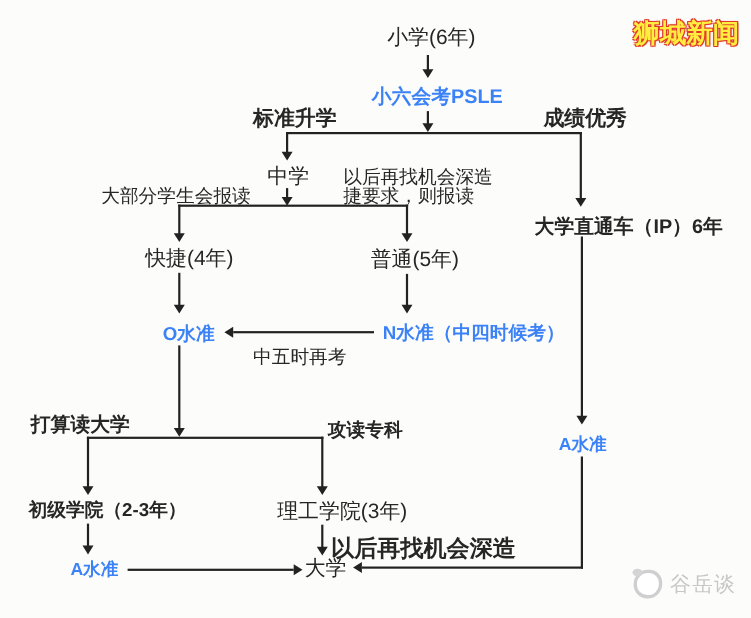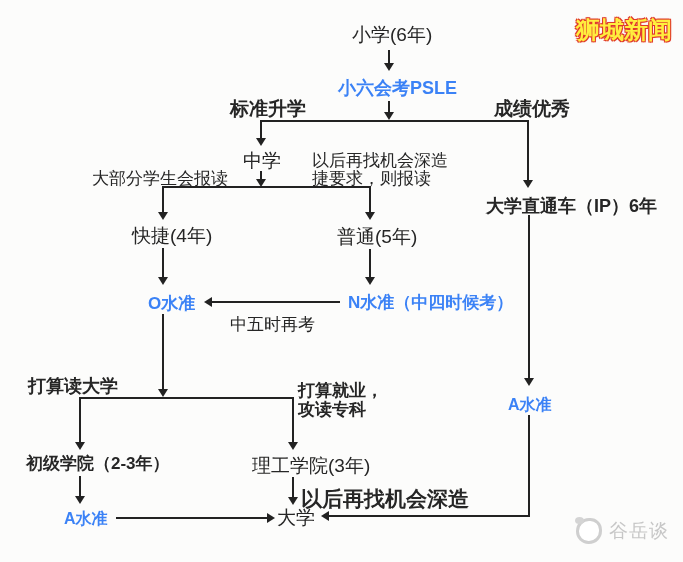--- a/index.html
+++ b/index.html
@@ -59,21 +59,20 @@
     <div>捷要求，则报读</div>
   </div>
   <div class="node b18" style="left:486px;top:196px;">大学直通车（IP）6年</div>
   <div class="node reg19" style="left:132px;top:225px;">快捷(4年)</div>
   <div class="node reg19" style="left:337px;top:226px;">普通(5年)</div>
   <div class="node b17 cyan" style="left:148px;top:294px;text-align:center;">O水准</div>
   <div class="node reg17" style="left:230px;top:315px;">中五时再考</div>
   <div class="node b17 cyan" style="left:348px;top:293px;">N水准（中四时候考）</div>
   <div class="node b18" style="left:28px;top:376px;">打算读大学</div>
   <div class="node b17" style="left:298px;top:381px;line-height:19px;">
-    <div>打算就业，</div>
     <div>攻读专科</div>
   </div>
   <div class="node b17" style="left:26px;top:454px;">初级学院（2-3年）</div>
   <div class="node reg19" style="left:252px;top:455px;">理工学院(3年)</div>
   <div class="node b15" style="left:301px;top:487px;">以后再找机会深造</div>
   <div class="node b16 cyan" style="left:64px;top:510px;">A水准</div>
   <div class="node b16 cyan" style="left:508px;top:396px;">A水准</div>
   <div class="node reg19" style="left:277px;top:507px;">大学</div>
 
   <div class="vl" style="left:388px;top:50px;height:14px;"></div>

